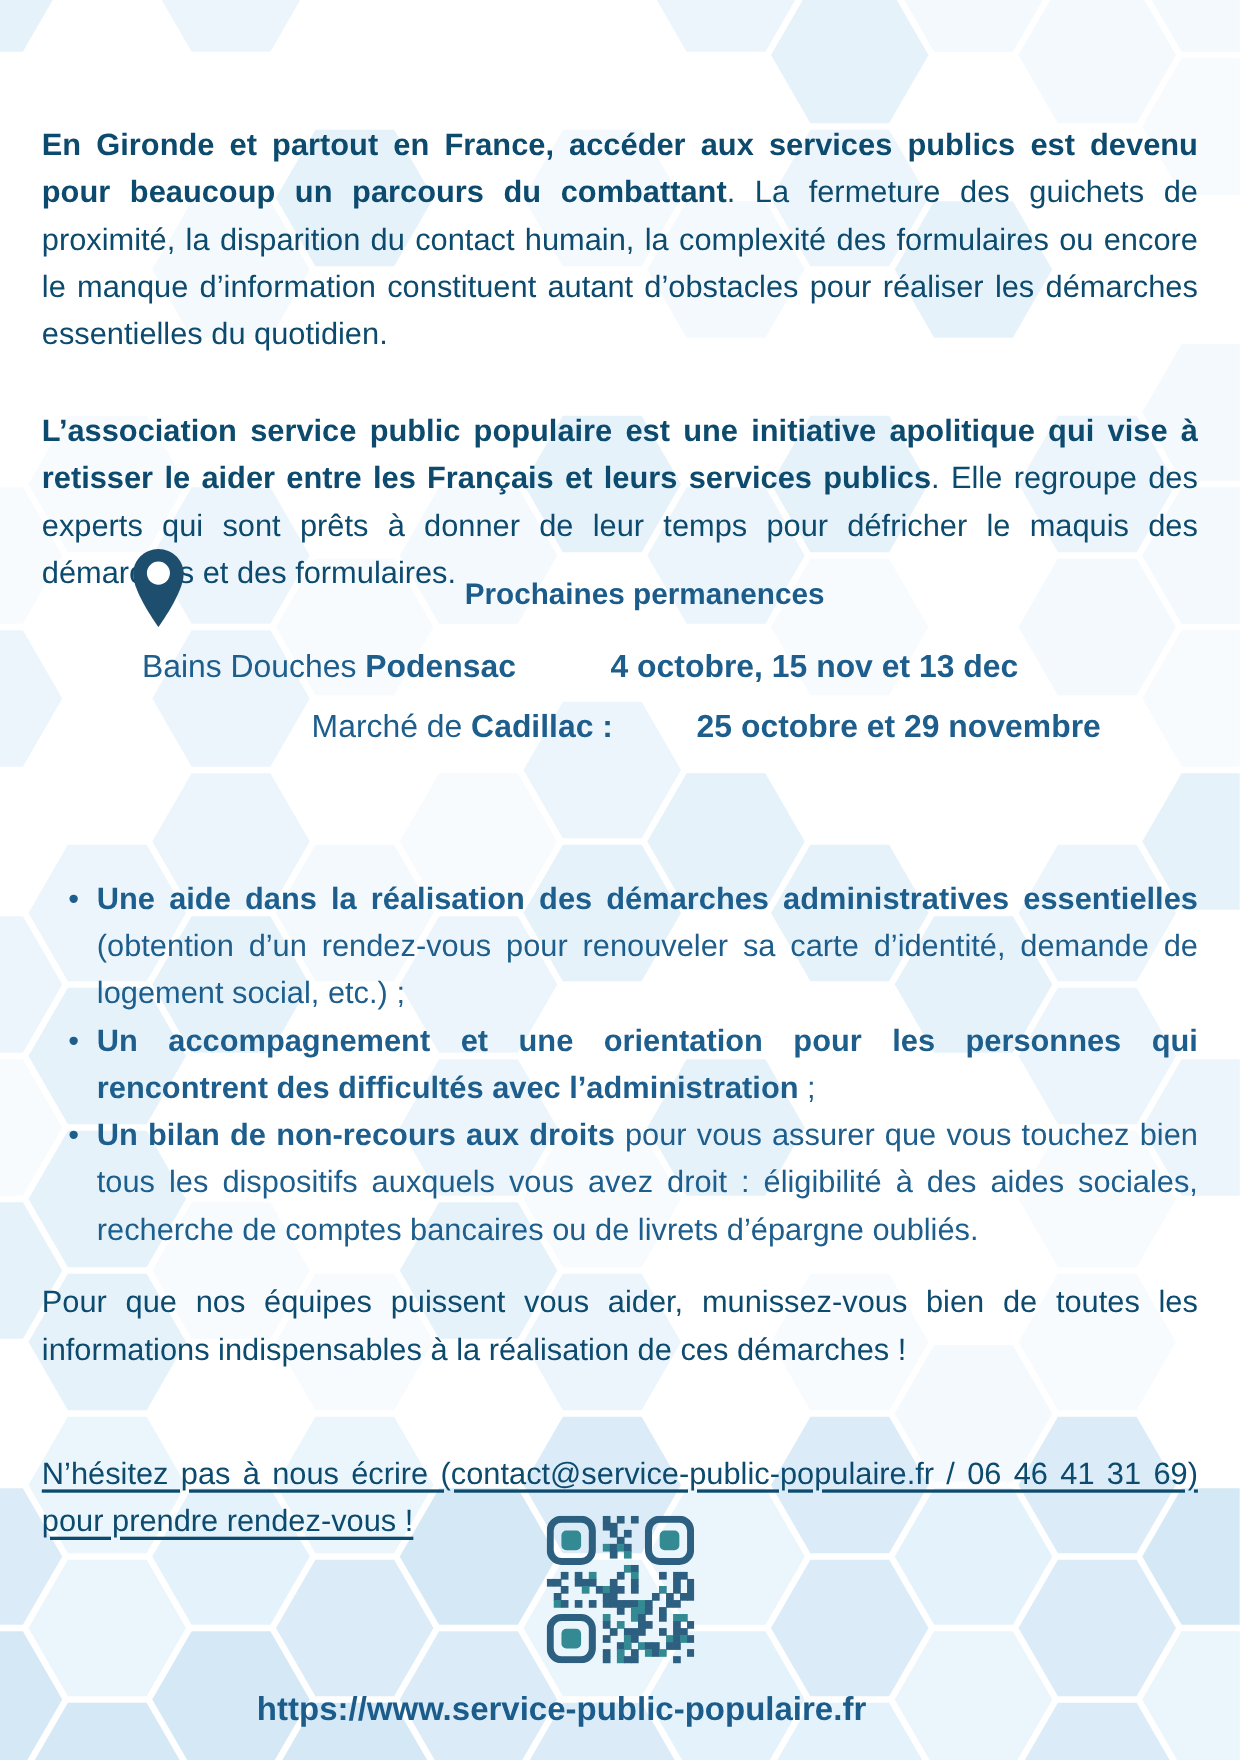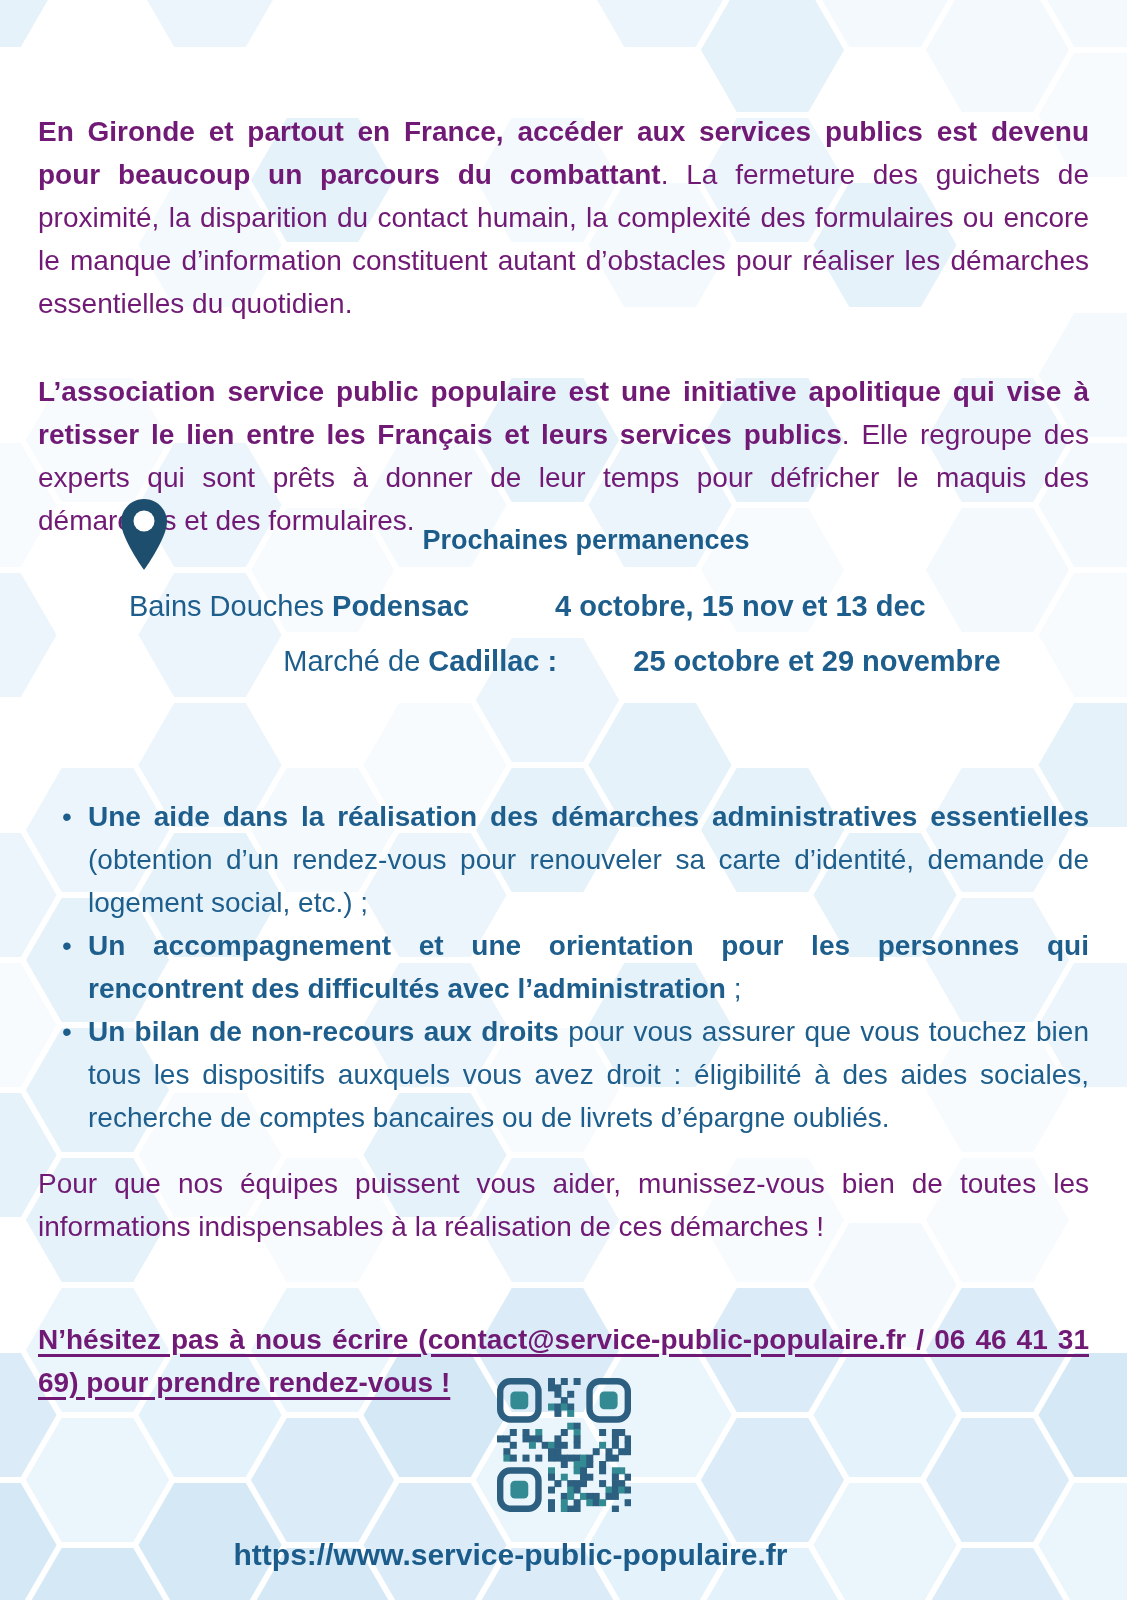--- a/index.html
+++ b/index.html
@@ -10,21 +10,21 @@
     overflow:hidden;
     font-family:"Liberation Sans", sans-serif;
     color:#1d5e8c;
   }
   #hexbg { position:absolute; top:0; left:0; width:1127px; height:1600px; z-index:0; }
   .content { position:absolute; inset:0; z-index:1; }
 
   .para {
     position:absolute; left:38px; width:1051px;
     font-size:28px; line-height:43px;
-    text-align:justify; color:#701a75;
+    text-align:justify; color:#0c4a6e;
   }
   .bold { font-weight:bold; }
 
   #p1 { top:82px; }
   #p2 { top:342px; }
 
   #pin-wrap { position:absolute; left:120px; top:498px; width:48px; height:76px; }
 
   #perm-title {
     position:absolute; top:525px; left:0; width:1127px;
@@ -50,21 +50,21 @@
     font-size:28px; line-height:43px; text-align:justify; color:#1d5e8c;
   }
   #bullets li .marker {
     position:absolute; left:-26px; top:0;
     font-size:28px; color:#1d5e8c;
   }
 
   #p4 { top:1134px; }
 
   #contact {
-    top:1290px; font-weight:bold;
+    top:1290px; font-weight:normal;
     text-decoration:underline;
     text-decoration-thickness:2.5px;
     text-underline-offset:5px;
   }
 
   #qr-wrap { position:absolute; top:1378px; left:50%; transform:translateX(-50%); width:134px; height:134px; }
 
   #footer-url {
     position:absolute; top:1538px; left:0; width:1021px;
     text-align:center; font-size:30px; font-weight:bold; color:#1b5c8b;
@@ -180,21 +180,21 @@
     <polygon points="1150.9,1350.0 1186.7,1288.0 1258.3,1288.0 1294.1,1350.0 1258.3,1412.0 1186.7,1412.0" fill="#d3e7f6" opacity="0.95"></polygon>
     <polygon points="1150.9,1480.0 1186.7,1418.0 1258.3,1418.0 1294.1,1480.0 1258.3,1542.0 1186.7,1542.0" fill="#d3e7f6" opacity="0.95"></polygon>
     <polygon points="1150.9,1610.0 1186.7,1548.0 1258.3,1548.0 1294.1,1610.0 1258.3,1672.0 1186.7,1672.0" fill="#e3f1fb" opacity="0.95"></polygon>
     <polygon points="1150.9,1740.0 1186.7,1678.0 1258.3,1678.0 1294.1,1740.0 1258.3,1802.0 1186.7,1802.0" fill="#e3f1fb" opacity="0.95"></polygon>
   </svg>
 
 <div class="content">
 
   <p id="p1" class="para"><span class="bold">En Gironde et partout en France, accéder aux services publics est devenu pour beaucoup un parcours du combattant</span><span>. La fermeture des guichets de proximité, la disparition du contact humain, la complexité des formulaires ou encore le manque d’information constituent autant d’obstacles pour réaliser les démarches essentielles du quotidien.</span></p>
 
-  <p id="p2" class="para"><span class="bold">L’association service public populaire est une initiative apolitique  qui vise à retisser le lien entre les Français et leurs services publics</span><span>. Elle regroupe des experts qui sont prêts à donner de leur temps pour défricher le maquis des démarches et des formulaires.</span></p>
+  <p id="p2" class="para"><span class="bold">L’association service public populaire est une initiative apolitique  qui vise à retisser le aider entre les Français et leurs services publics</span><span>. Elle regroupe des experts qui sont prêts à donner de leur temps pour défricher le maquis des démarches et des formulaires.</span></p>
 
   <div id="pin-wrap">
     <svg width="48" height="76" viewBox="0 0 48 76" xmlns="http://www.w3.org/2000/svg">
       <path d="M24 1 C11.3 1 1 11.2 1 23.8 C1 40.5 24 72 24 72 C24 72 47 40.5 47 23.8 C47 11.2 36.7 1 24 1 Z" fill="#1e4e6e"></path>
       <circle cx="24" cy="23" r="10.5" fill="#ffffff"></circle>
     </svg>
   </div>
 
   <div id="perm-title">Prochaines permanences</div>
 

